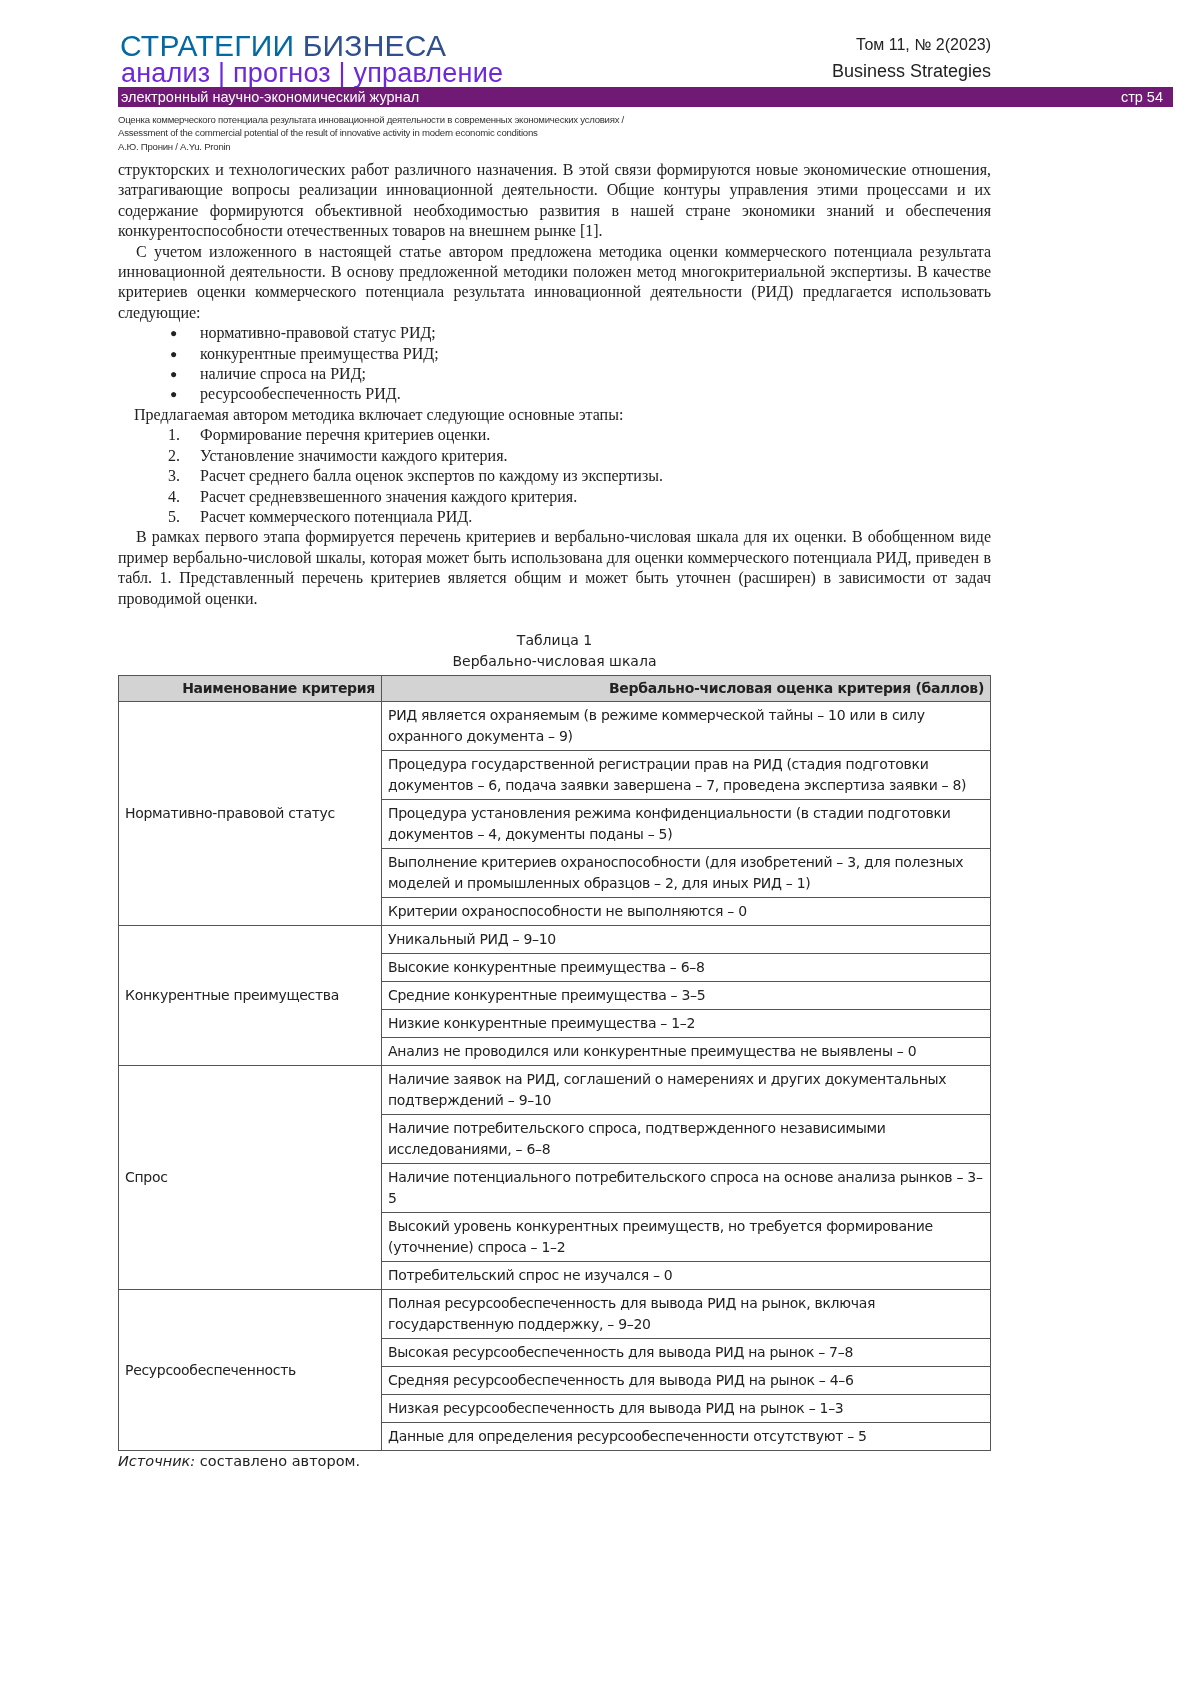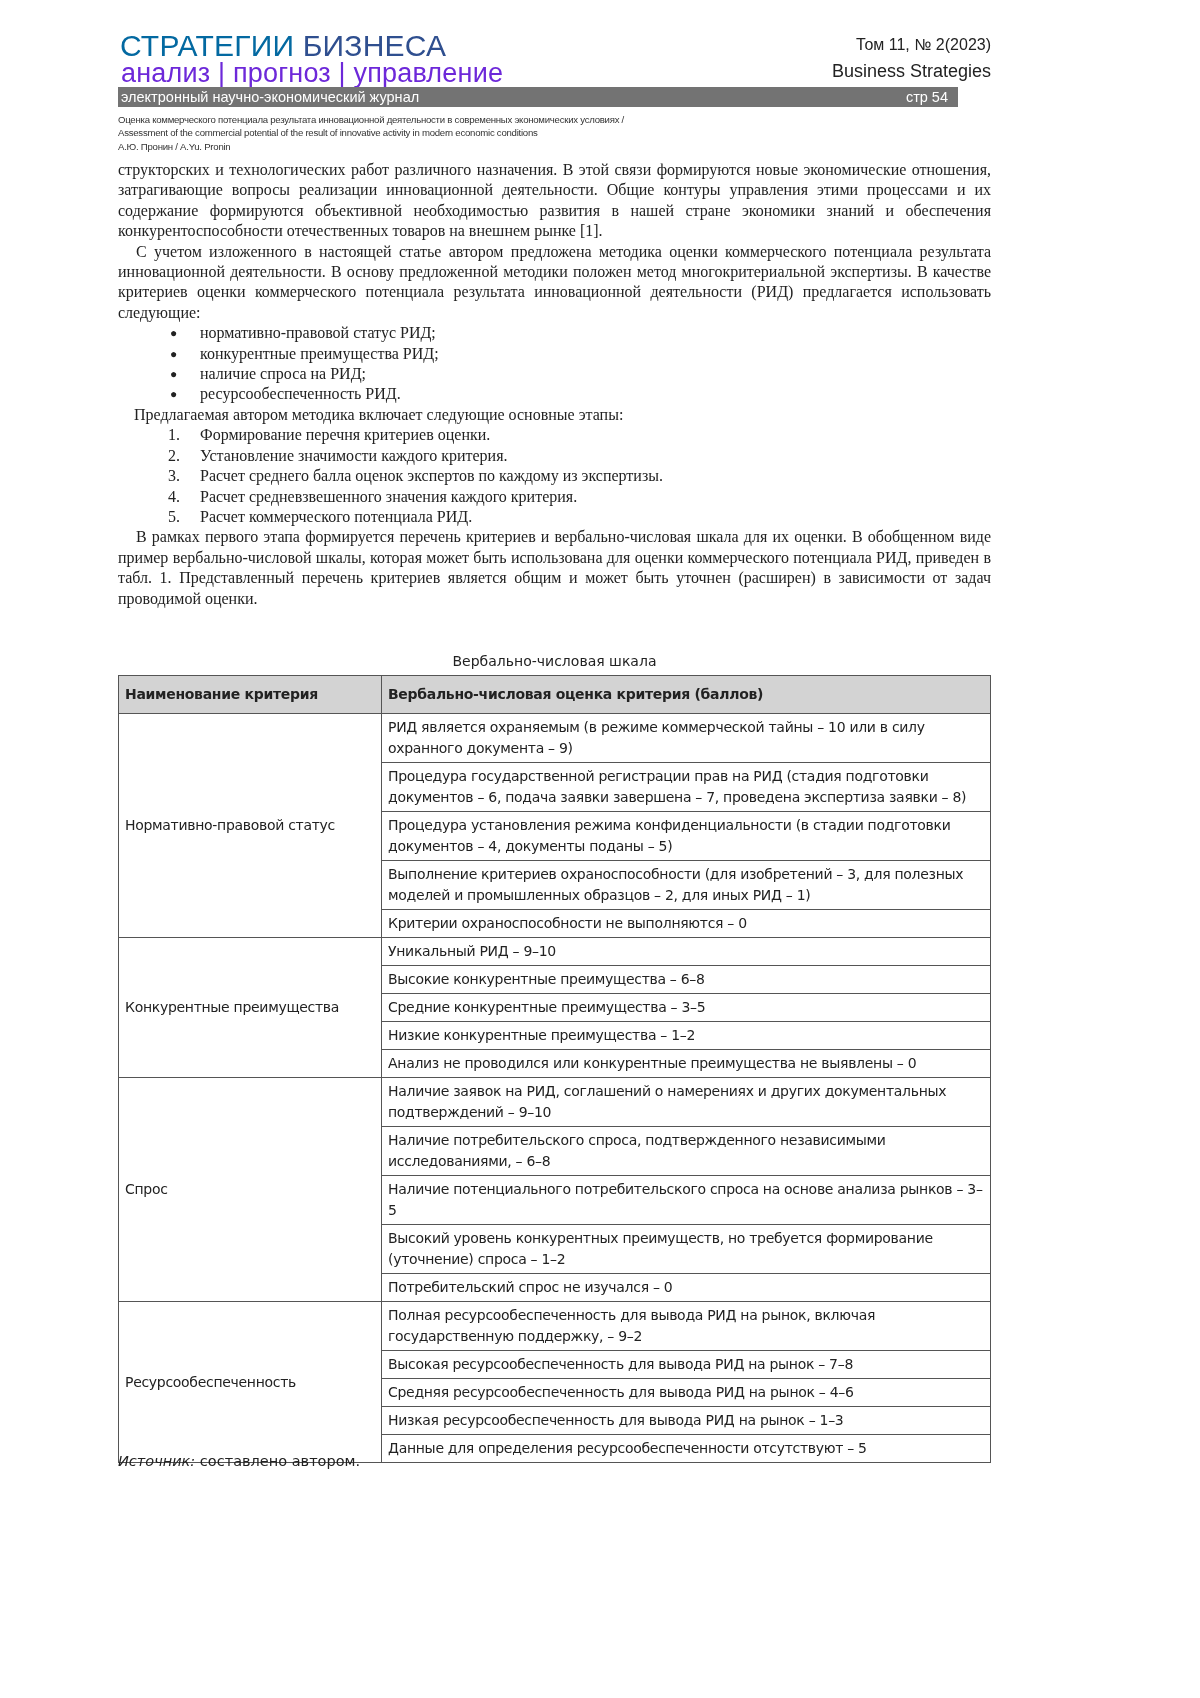--- a/index.html
+++ b/index.html
@@ -7,42 +7,42 @@
   .page { position: absolute; left: 118px; top: 0; width: 873px; }
 
   
   .masthead { position: relative; height: 160px; }
   .brand-title { position: absolute; left: 2px; top: 30px; font-family: "Liberation Sans", sans-serif; font-size: 30px; line-height: 32px; letter-spacing: 0.2px; white-space: nowrap; }
   .brand-title .g { color: #0369a1; }
   .brand-title .b { color: #2f4f8f; }
   .brand-sub { position: absolute; left: 3px; top: 62px; font-family: "Liberation Sans", sans-serif; font-size: 27px; line-height: 22px; color: #6d28d9; white-space: nowrap; letter-spacing: 0.2px; }
   .issue { position: absolute; right: 0; top: 36px; font-family: "Liberation Sans", sans-serif; font-size: 16px; color: #222; white-space: nowrap; }
   .journal-en { position: absolute; right: 0; top: 61px; font-family: "Liberation Sans", sans-serif; font-size: 18px; color: #222; white-space: nowrap; }
-  .greenbar { position: absolute; left: 0; top: 87px; width: 840px; height: 20px; background: #737373; color: #fff; font-family: "Liberation Sans", sans-serif; font-size: 14.5px; line-height: 20px; }
+  .greenbar { position: absolute; left: 0; top: 87px; width: 1055px; height: 20px; background: #701a75; color: #fff; font-family: "Liberation Sans", sans-serif; font-size: 14.5px; line-height: 20px; }
   .greenbar .left { position: absolute; left: 3px; top: 0; }
   .greenbar .right { position: absolute; right: 10px; top: 0; }
   .meta { position: absolute; left: 0; top: 113px; font-family: "Liberation Sans", sans-serif; font-size: 9.6px; line-height: 13.4px; color: #333; letter-spacing: -0.25px; white-space: nowrap; }
 
   
   .body { position: absolute; left: 0; top: 160px; width: 873px; font-family: Liberation Serif, serif; font-size: 16px; line-height: 20.4px; color: #222; }
   .body p { margin: 0; text-align: justify; }
   .body p.indent { text-indent: 18px; }
   .body ul, .body ol { margin: 0; padding: 0; list-style: none; }
   .body li { position: relative; padding-left: 82px; }
   .body li .marker { position: absolute; left: 50px; width: 22px; }
   .body ul li .marker { font-size: 12px; left: 52px; }
   .body .lead { padding-left: 16px; }
 
   
   .tcap { position: absolute; left: 0; width: 873px; text-align: center; font-family: "DejaVu Sans", sans-serif; font-size: 14px; color: #222; }
   .tcap1 { top: 632px; }
   .tcap2 { top: 653px; }
   table.scale { position: absolute; left: 0; top: 675px; width: 873px; border-collapse: collapse; font-family: "DejaVu Sans", sans-serif; font-size: 14px; color: #222; letter-spacing: -0.3px; }
   table.scale th, table.scale td { border: 1.5px solid #555; padding: 3px 6px 3px 6px; line-height: 21px; vertical-align: middle; text-align: left; }
-  table.scale th { background: #d3d3d3; font-weight: bold; text-align: left; padding: 8px 6px; }
+  table.scale th { background: #d3d3d3; font-weight: bold; text-align: right; padding: 2px 6px; }
   table.scale col.c1 { width: 263px; }
   .source { position: absolute; left: 0; top: 1439px; font-family: "DejaVu Sans", sans-serif; font-size: 14.5px; color: #222; }
   .source em { }
 </style>
 </head>
 <body>
 
 <div class="page">
 
   <div class="masthead">
@@ -77,20 +77,21 @@
     <ol>
       <li><span class="marker">1.</span><span>Формирование перечня критериев оценки.</span></li>
       <li><span class="marker">2.</span><span>Установление значимости каждого критерия.</span></li>
       <li><span class="marker">3.</span><span>Расчет среднего балла оценок экспертов по каждому из экспертизы.</span></li>
       <li><span class="marker">4.</span><span>Расчет средневзвешенного значения каждого критерия.</span></li>
       <li><span class="marker">5.</span><span>Расчет коммерческого потенциала РИД.</span></li>
     </ol>
     <p class="indent">В рамках первого этапа формируется перечень критериев и вербально-числовая шкала для их оценки. В обобщенном виде пример вербально-числовой шкалы, которая может быть использована для оценки коммерческого потенциала РИД, приведен в табл. 1. Представленный перечень критериев является общим и может быть уточнен (расширен) в зависимости от задач проводимой оценки.</p>
   </div>
 
+  <div class="tcap tcap1">Таблица 1</div>
   <div class="tcap tcap2">Вербально-числовая шкала</div>
 
   <table class="scale">
     <colgroup>
         <col class="c1">
         <col>
       </colgroup>
     <thead>
       <tr>
         <th>Наименование критерия</th>
@@ -145,21 +146,21 @@
         </tr>
       <tr>
           <td>Высокий уровень конкурентных преимуществ, но требуется формирование (уточнение) спроса – 1–2</td>
         </tr>
       <tr>
           <td>Потребительский спрос не изучался – 0</td>
         </tr>
 
       <tr>
         <td rowspan="5">Ресурсообеспеченность</td>
-        <td>Полная ресурсообеспеченность для вывода РИД на рынок, включая государственную поддержку, – 9–2</td>
+        <td>Полная ресурсообеспеченность для вывода РИД на рынок, включая государственную поддержку, – 9–20</td>
       </tr>
       <tr>
           <td>Высокая ресурсообеспеченность для вывода РИД на рынок – 7–8</td>
         </tr>
       <tr>
           <td>Средняя ресурсообеспеченность для вывода РИД на рынок – 4–6</td>
         </tr>
       <tr>
           <td>Низкая ресурсообеспеченность для вывода РИД на рынок – 1–3</td>
         </tr>

